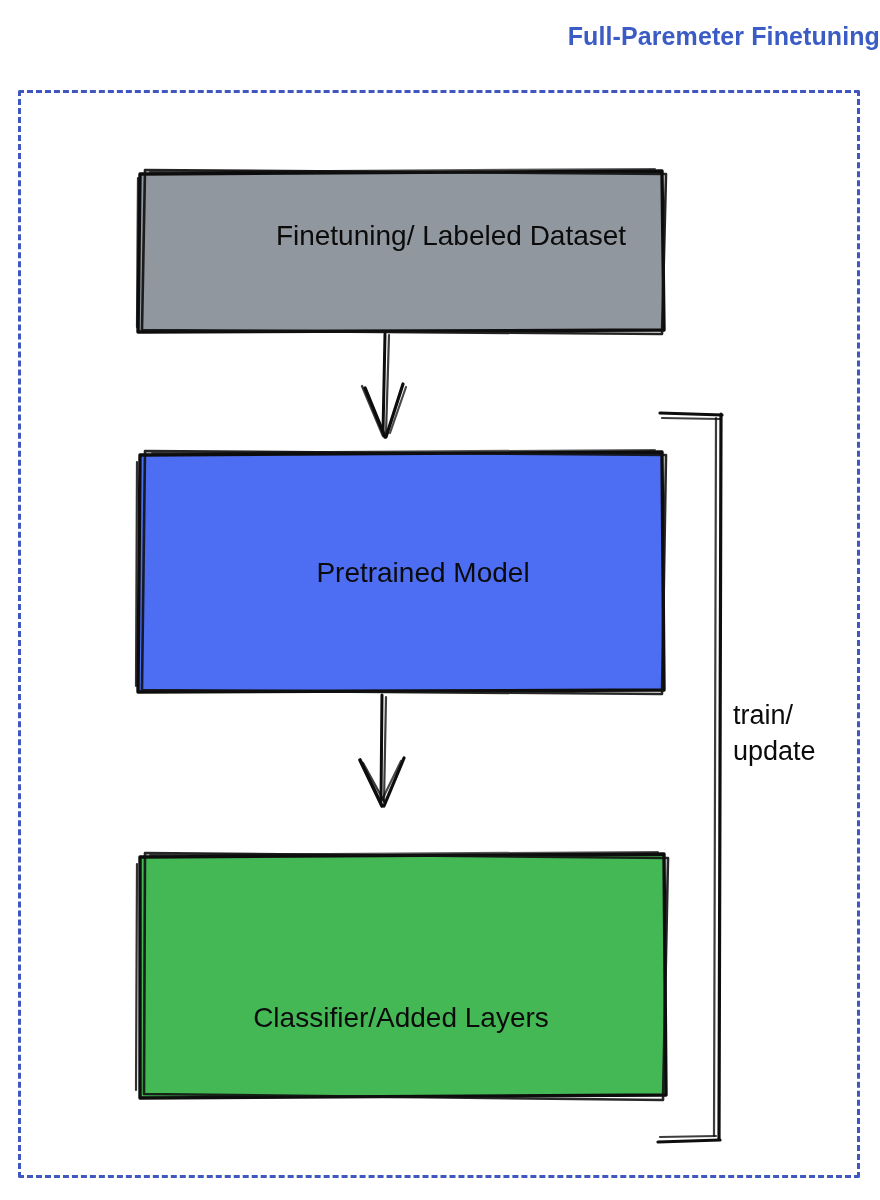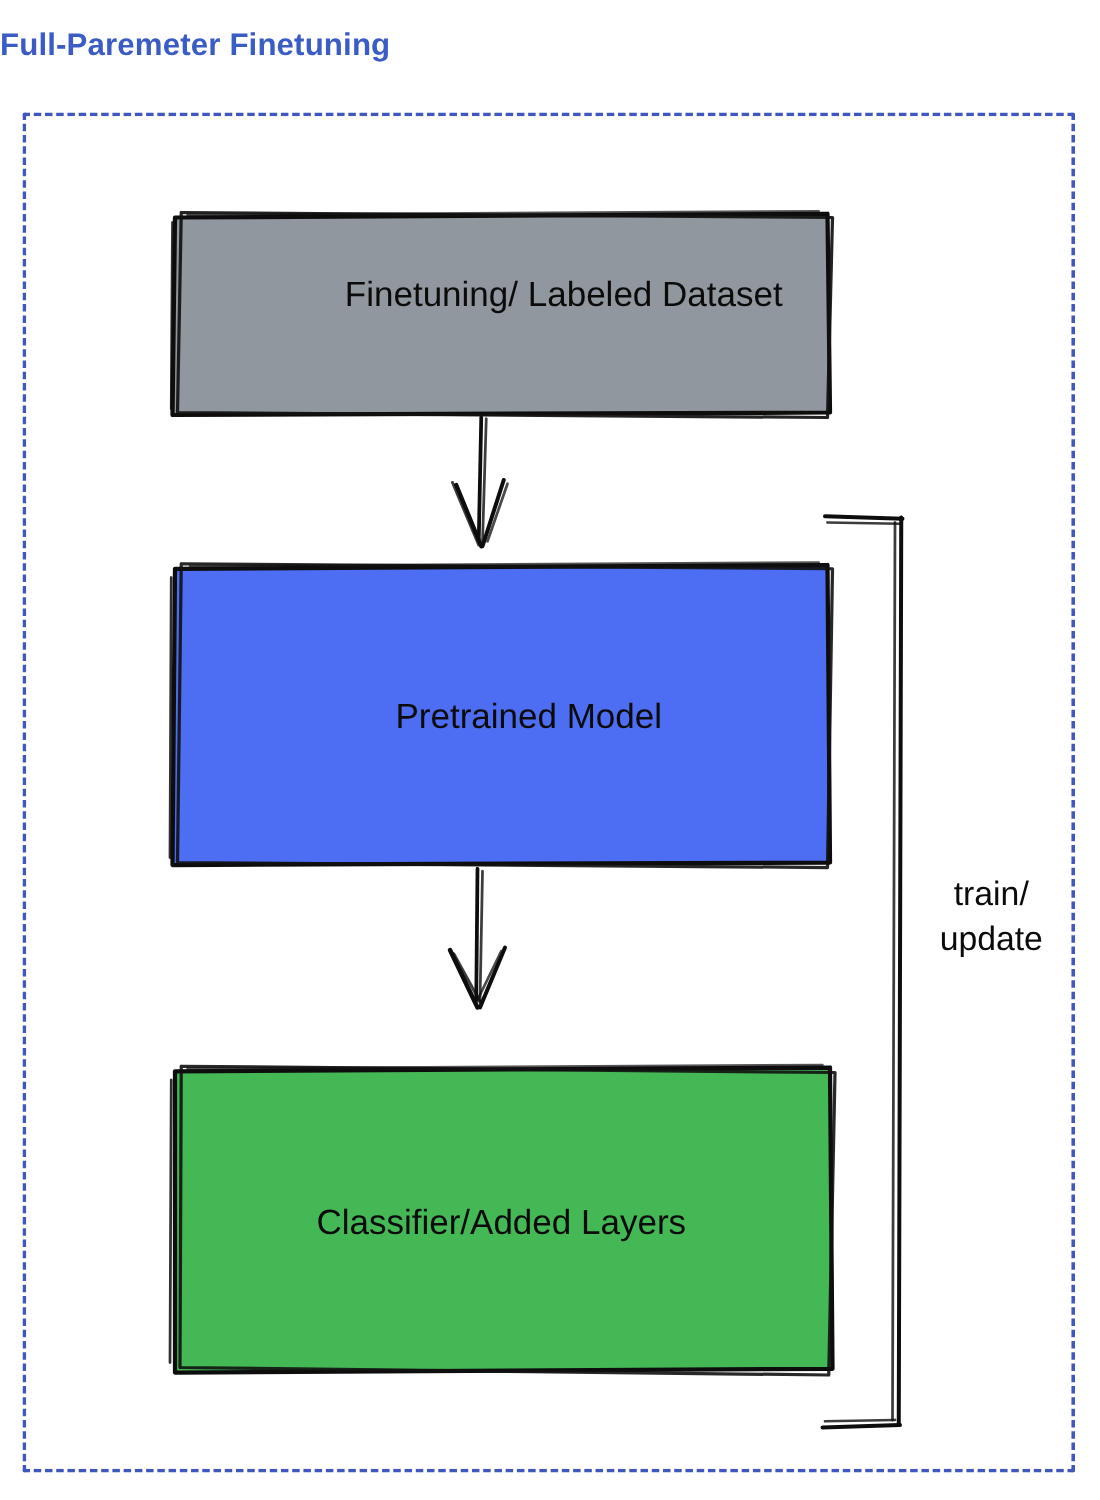--- a/index.html
+++ b/index.html
@@ -21,21 +21,21 @@
     height: 1200px;
     background: #ffffff;
   }
 
   
   #diagram-title {
     position: absolute;
     left: 0;
     top: 22px;
     width: 880px;
-    text-align: left;
+    text-align: right;
     font-family: "Liberation Sans", sans-serif;
     font-size: 25px;
     font-weight: 700;
     letter-spacing: 0.1px;
     color: #3b5cc4;
     white-space: nowrap;
   }
 
   
   #dashed-container {
@@ -67,34 +67,34 @@
     font-family: "Liberation Sans", sans-serif;
     font-size: 28px;
     font-weight: 400;
     color: #0b0b0b;
     white-space: nowrap;
     text-align: center;
     line-height: 1.1;
   }
   #label-dataset  { left: 137px; top: 221px;  width: 628px; }
   #label-model    { left: 137px; top: 558px;  width: 528px; padding-left: 22px; }
-  #label-classifier { left: 137px; top: 963px; width: 528px; }
+  #label-classifier { left: 137px; top: 1003px; width: 528px; }
 
   
   #label-loop {
     position: absolute;
     left: 733px;
     top: 698px;
     width: 120px;
     font-family: "Liberation Sans", sans-serif;
     font-size: 27px;
     font-weight: 400;
     color: #0b0b0b;
     line-height: 1.32;
-    text-align: center;
+    text-align: left;
     white-space: pre-line;
   }
 </style>
 </head>
 <body>
 
 <div id="canvas">
 
   <div id="diagram-title">Full-Paremeter Finetuning</div>
 

